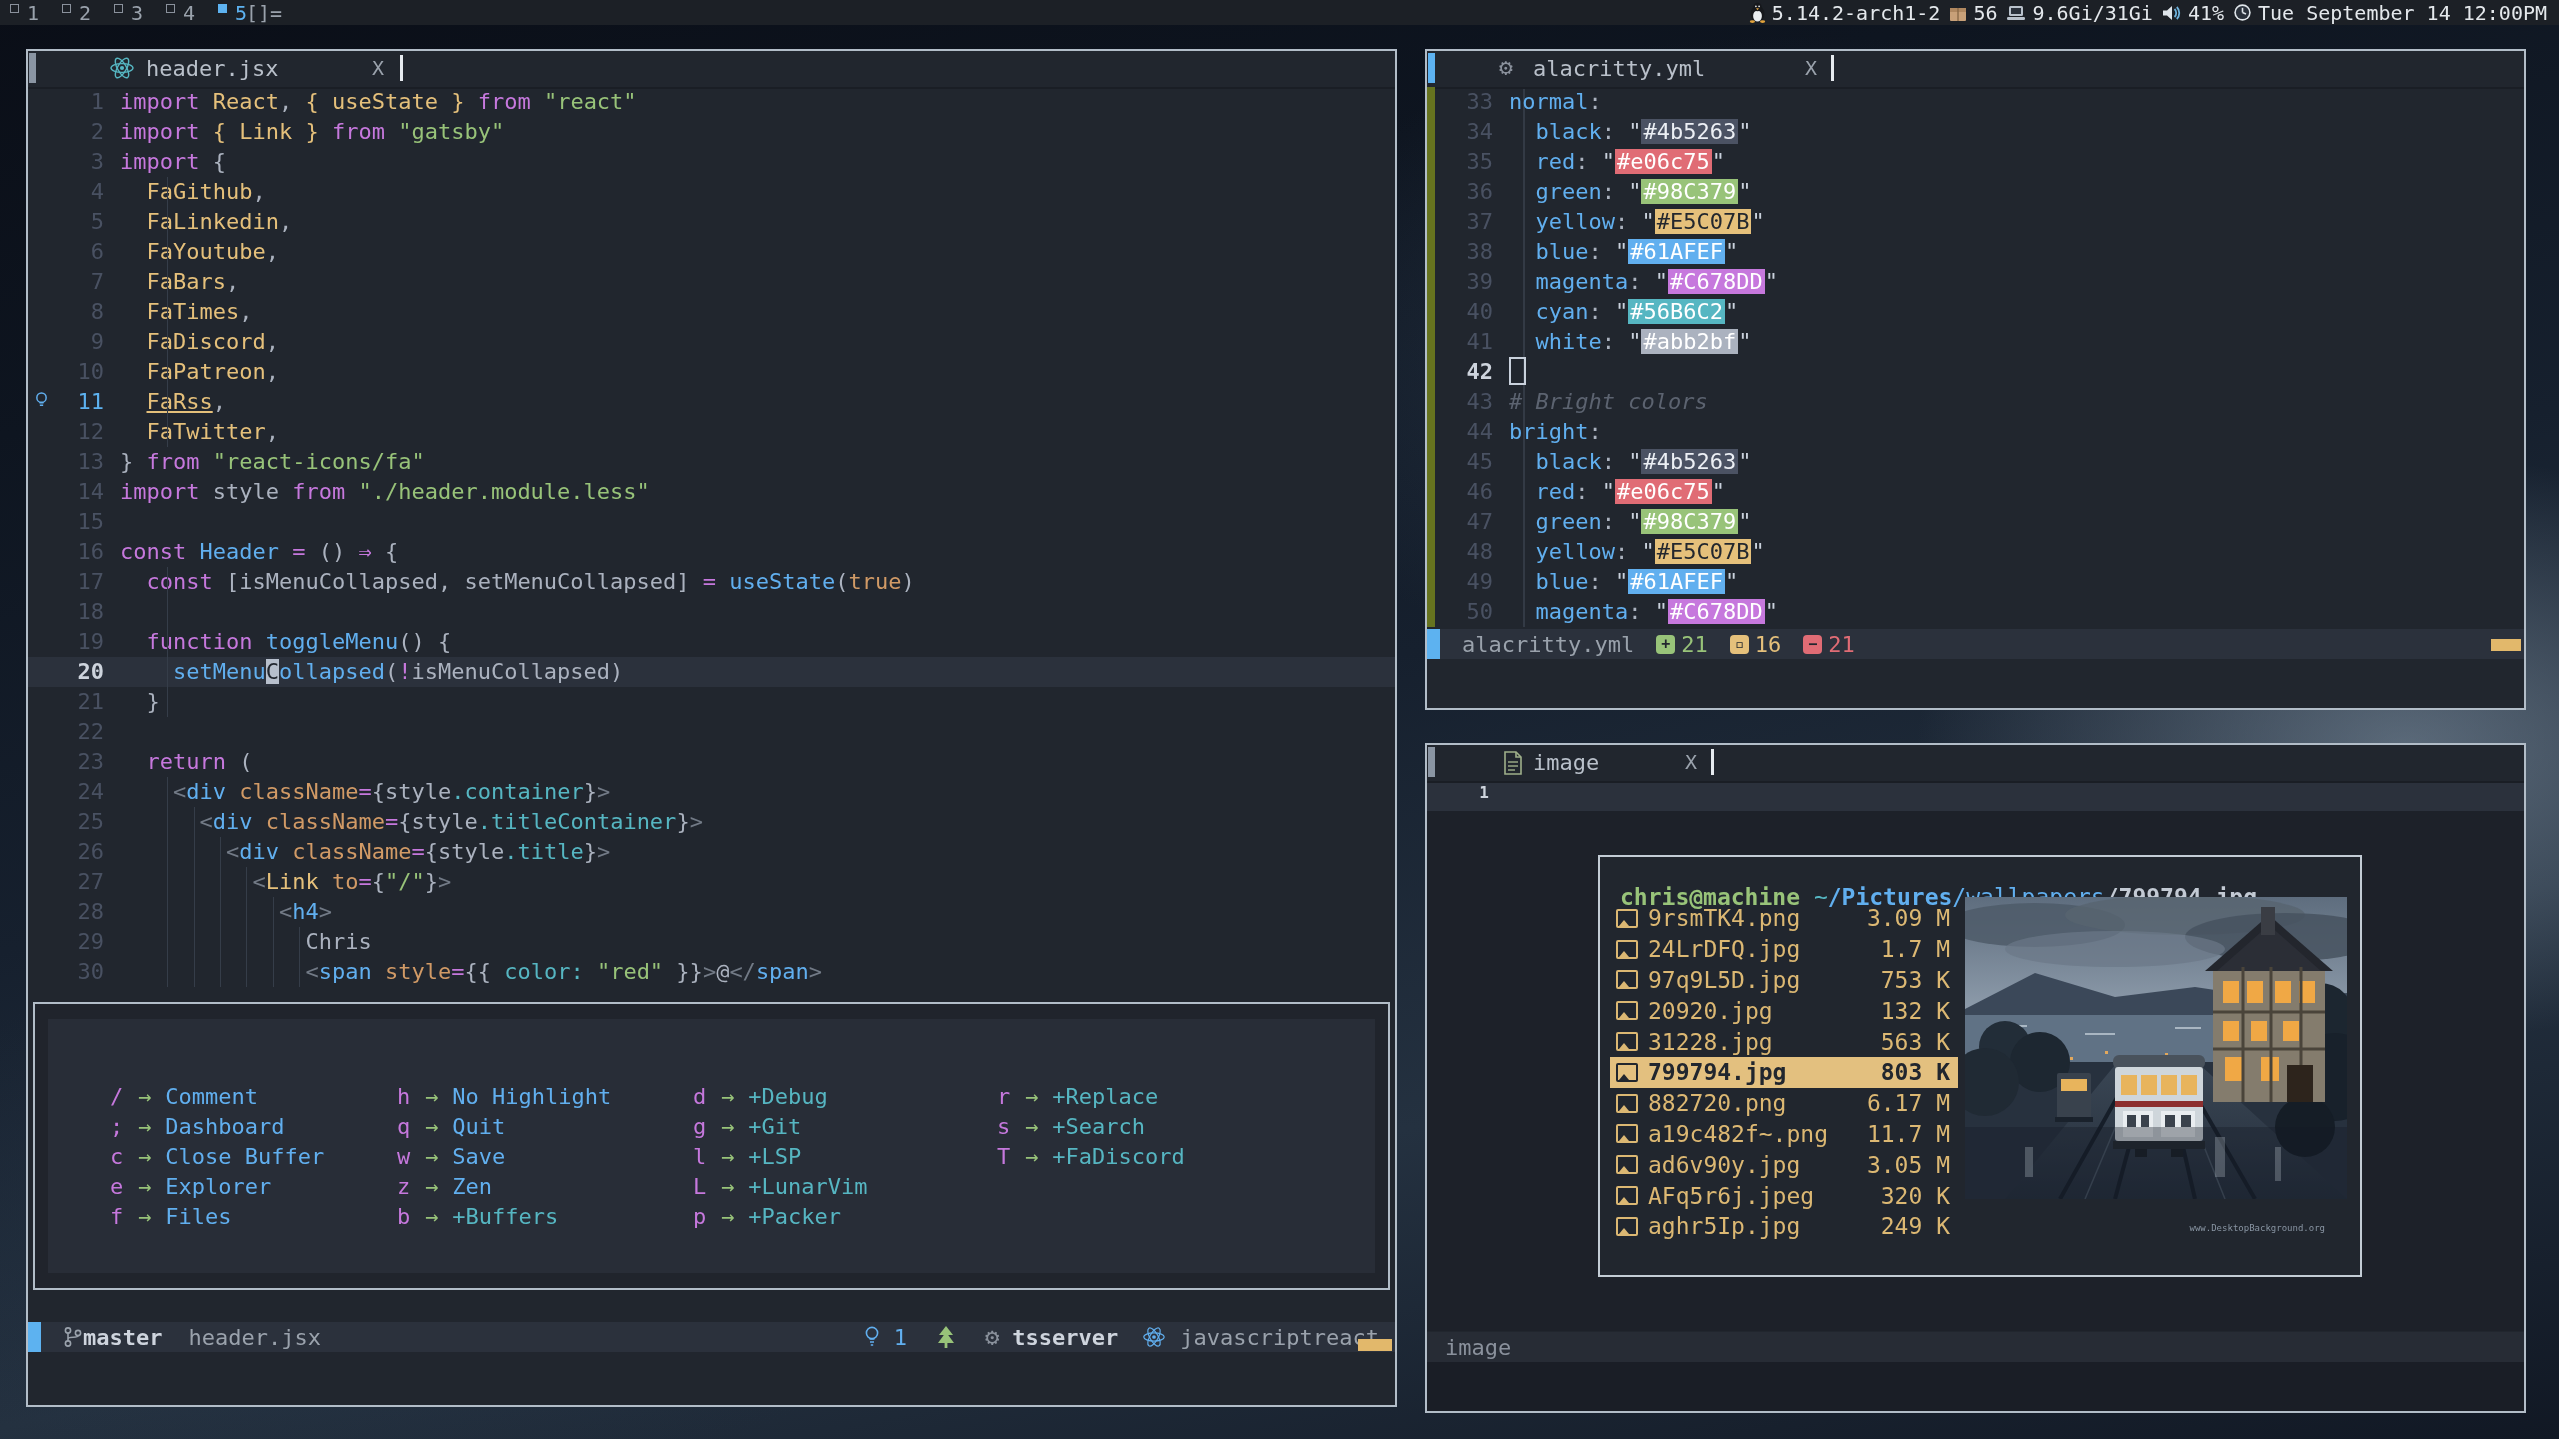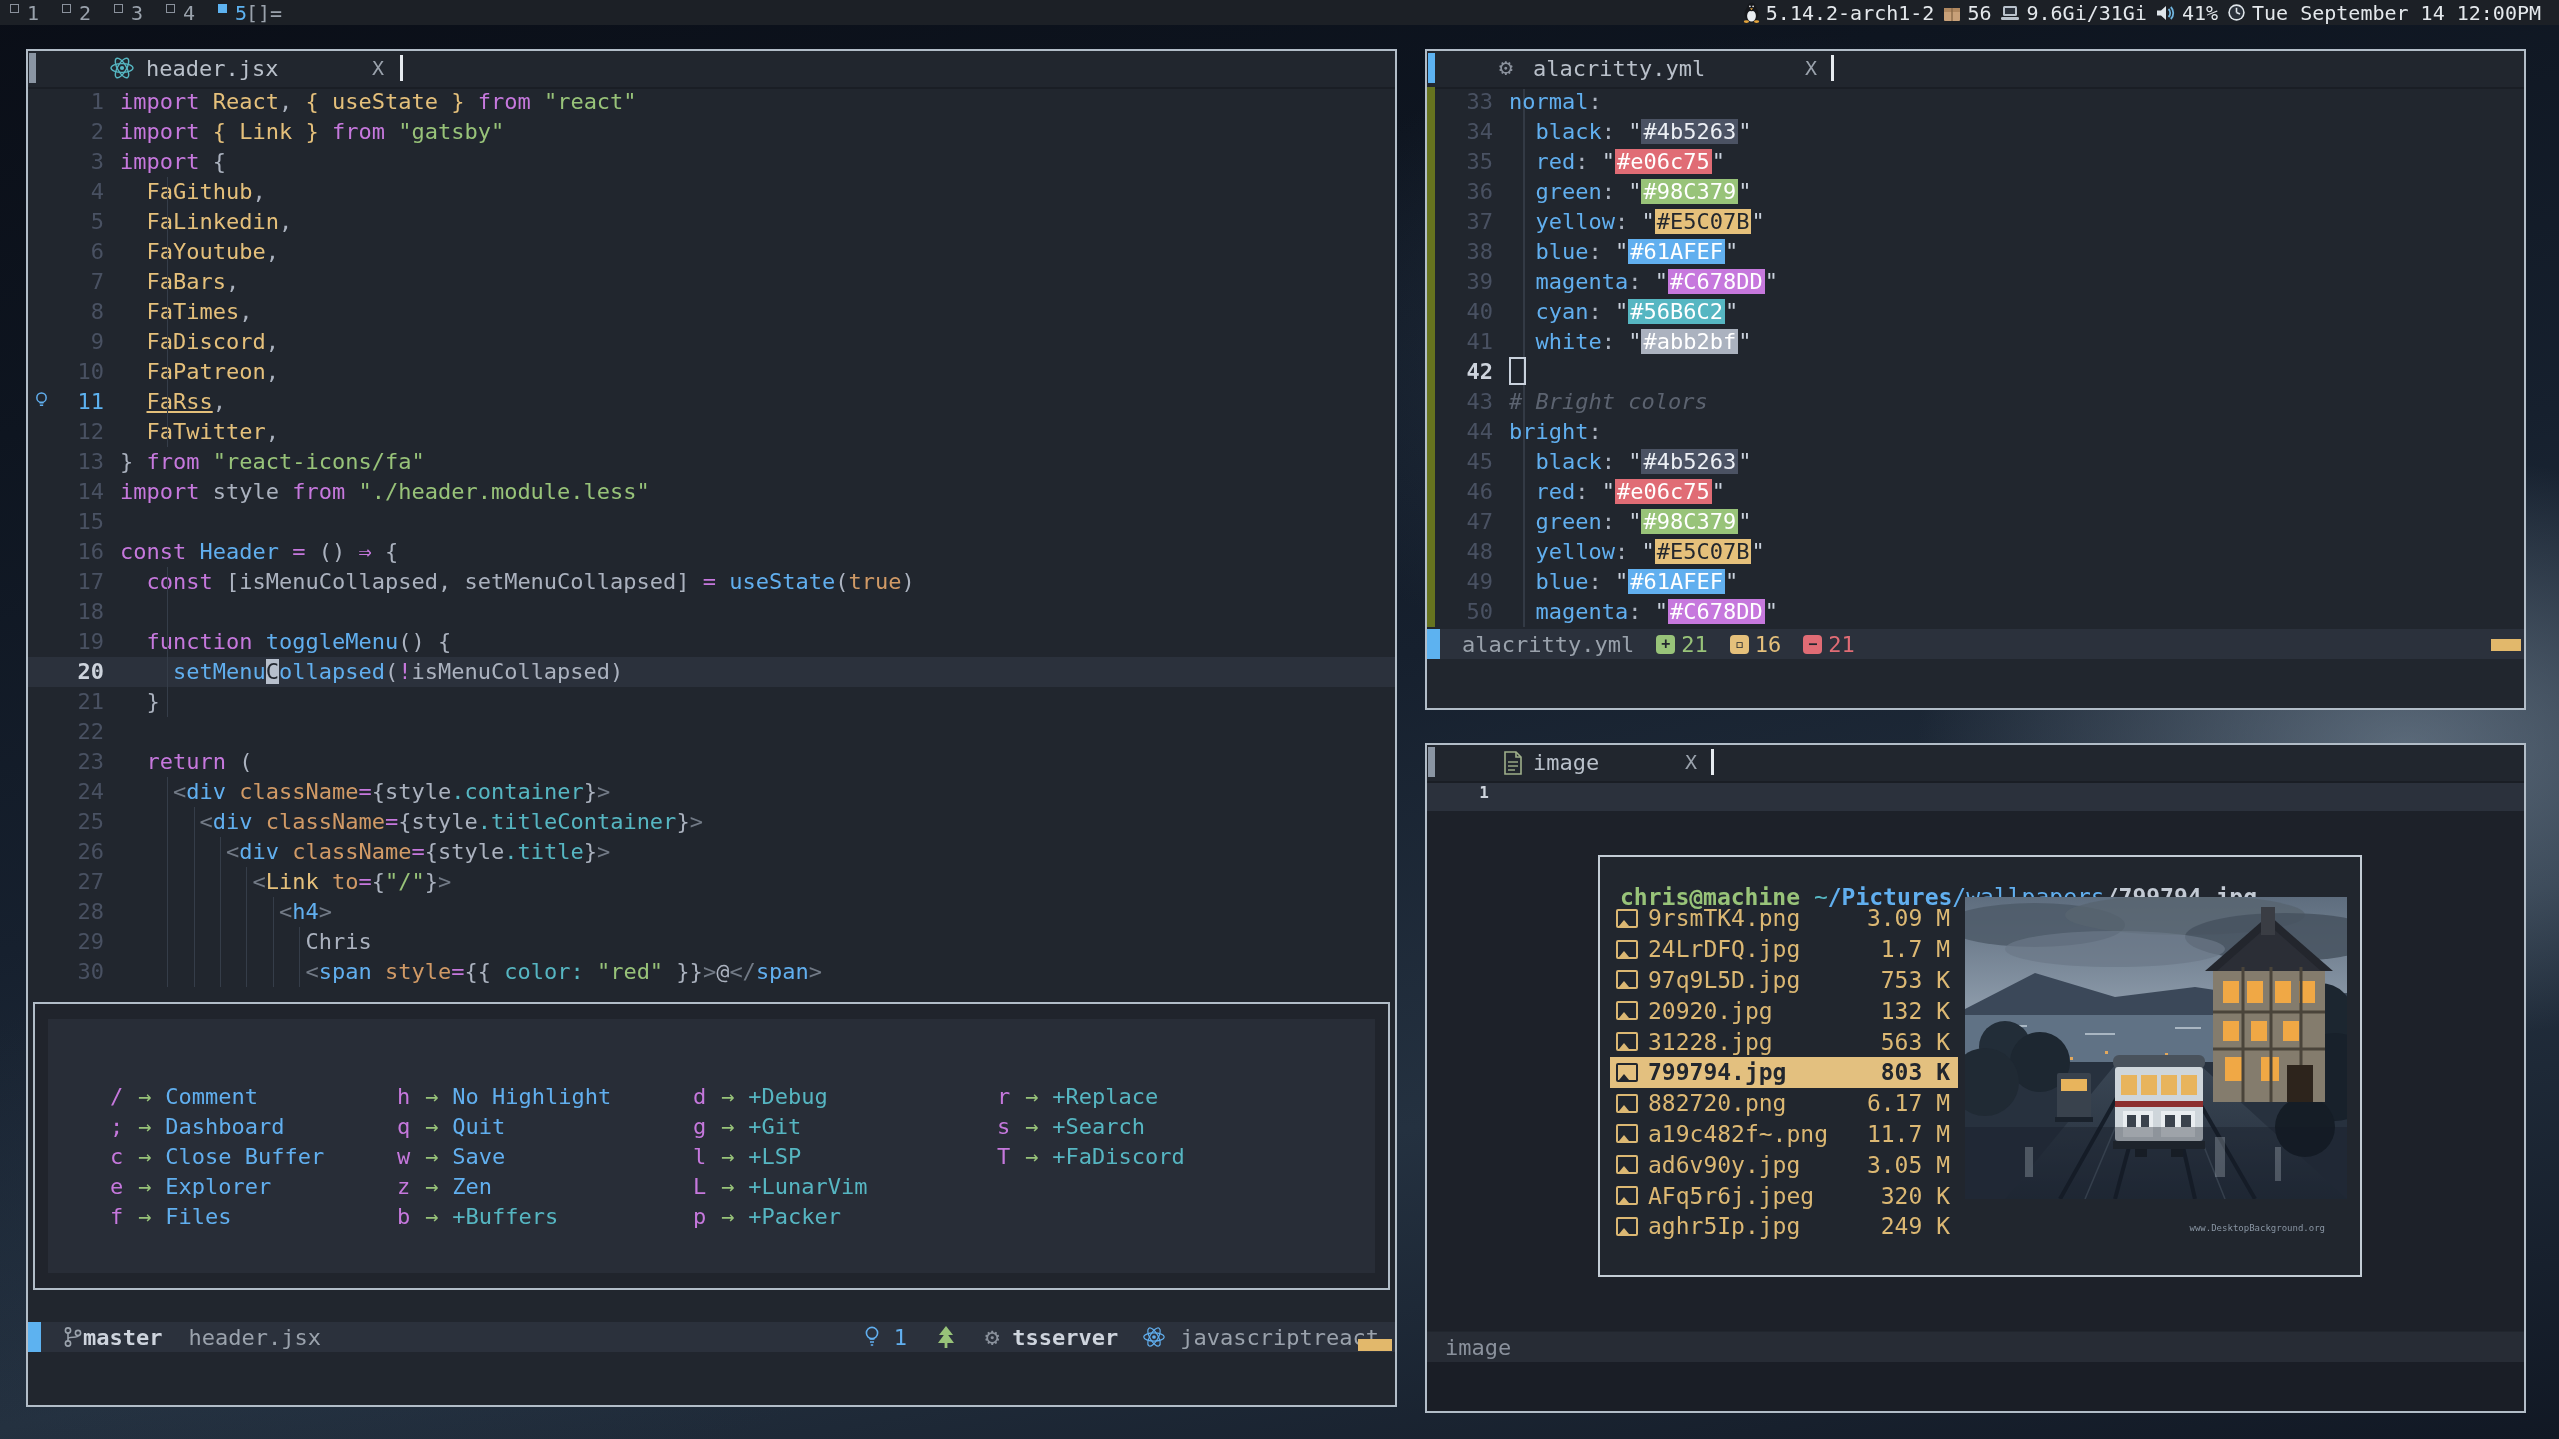--- a/index.html
+++ b/index.html
@@ -10,21 +10,21 @@
       radial-gradient(ellipse 900px 500px at 70% 25%, rgba(70,92,115,.35), transparent 65%),
       radial-gradient(ellipse 800px 400px at 15% 85%, rgba(40,56,75,.35), transparent 70%),
       linear-gradient(168deg,#0a0e17 0%,#0e1520 22%,#16202e 48%,#243140 72%,#111824 100%);}
   
   #topbar{position:absolute;left:0;top:0;width:2559px;height:25px;background:#1c2026;color:#9aa2ac;font-size:20px;}
   .ws{position:absolute;top:0;height:25px;display:flex;align-items:center;cursor:default;}
   .ws .sq{width:7px;height:7px;margin:-8px 8px 0 0;border:1px solid #8a919c;}
   .ws.active{color:#5db2f0;}
   .ws.active .sq{background:#5db2f0;border-color:#5db2f0;}
   #layout-sym{position:absolute;left:246px;top:0;height:25px;display:flex;align-items:center;color:#9aa2ac;}
-  #bar-stats{position:absolute;right:18px;top:0;height:25px;display:flex;align-items:center;gap:9px;color:#e4e8ec;font-size:20px;}
+  #bar-stats{position:absolute;right:12px;top:0;height:25px;display:flex;align-items:center;gap:9px;color:#e4e8ec;font-size:20px;}
   #bar-stats .seg{display:flex;align-items:center;gap:6px;}
   
   .win{position:absolute;background:#21262e;border:2px solid #b2bdc8;box-sizing:border-box;}
   .tabbar{position:relative;height:36px;border-bottom:2px solid #1a1e25;}
   .tab-accent{position:absolute;left:1px;top:2px;width:7px;height:30px;background:#8a95a3;}
   .tab-accent.cyan{background:#5db2f0;}
   .tab-name{position:absolute;top:0;height:34px;display:flex;align-items:center;color:#b9c0ca;font-size:22px;}
   .tab-close{position:absolute;top:0;height:34px;display:flex;align-items:center;color:#9aa2ac;font-size:20px;cursor:pointer;}
   .tab-cursor{position:absolute;top:4px;width:3px;height:26px;background:#e6eaef;}
   .tab-icon{position:absolute;top:3px;}

